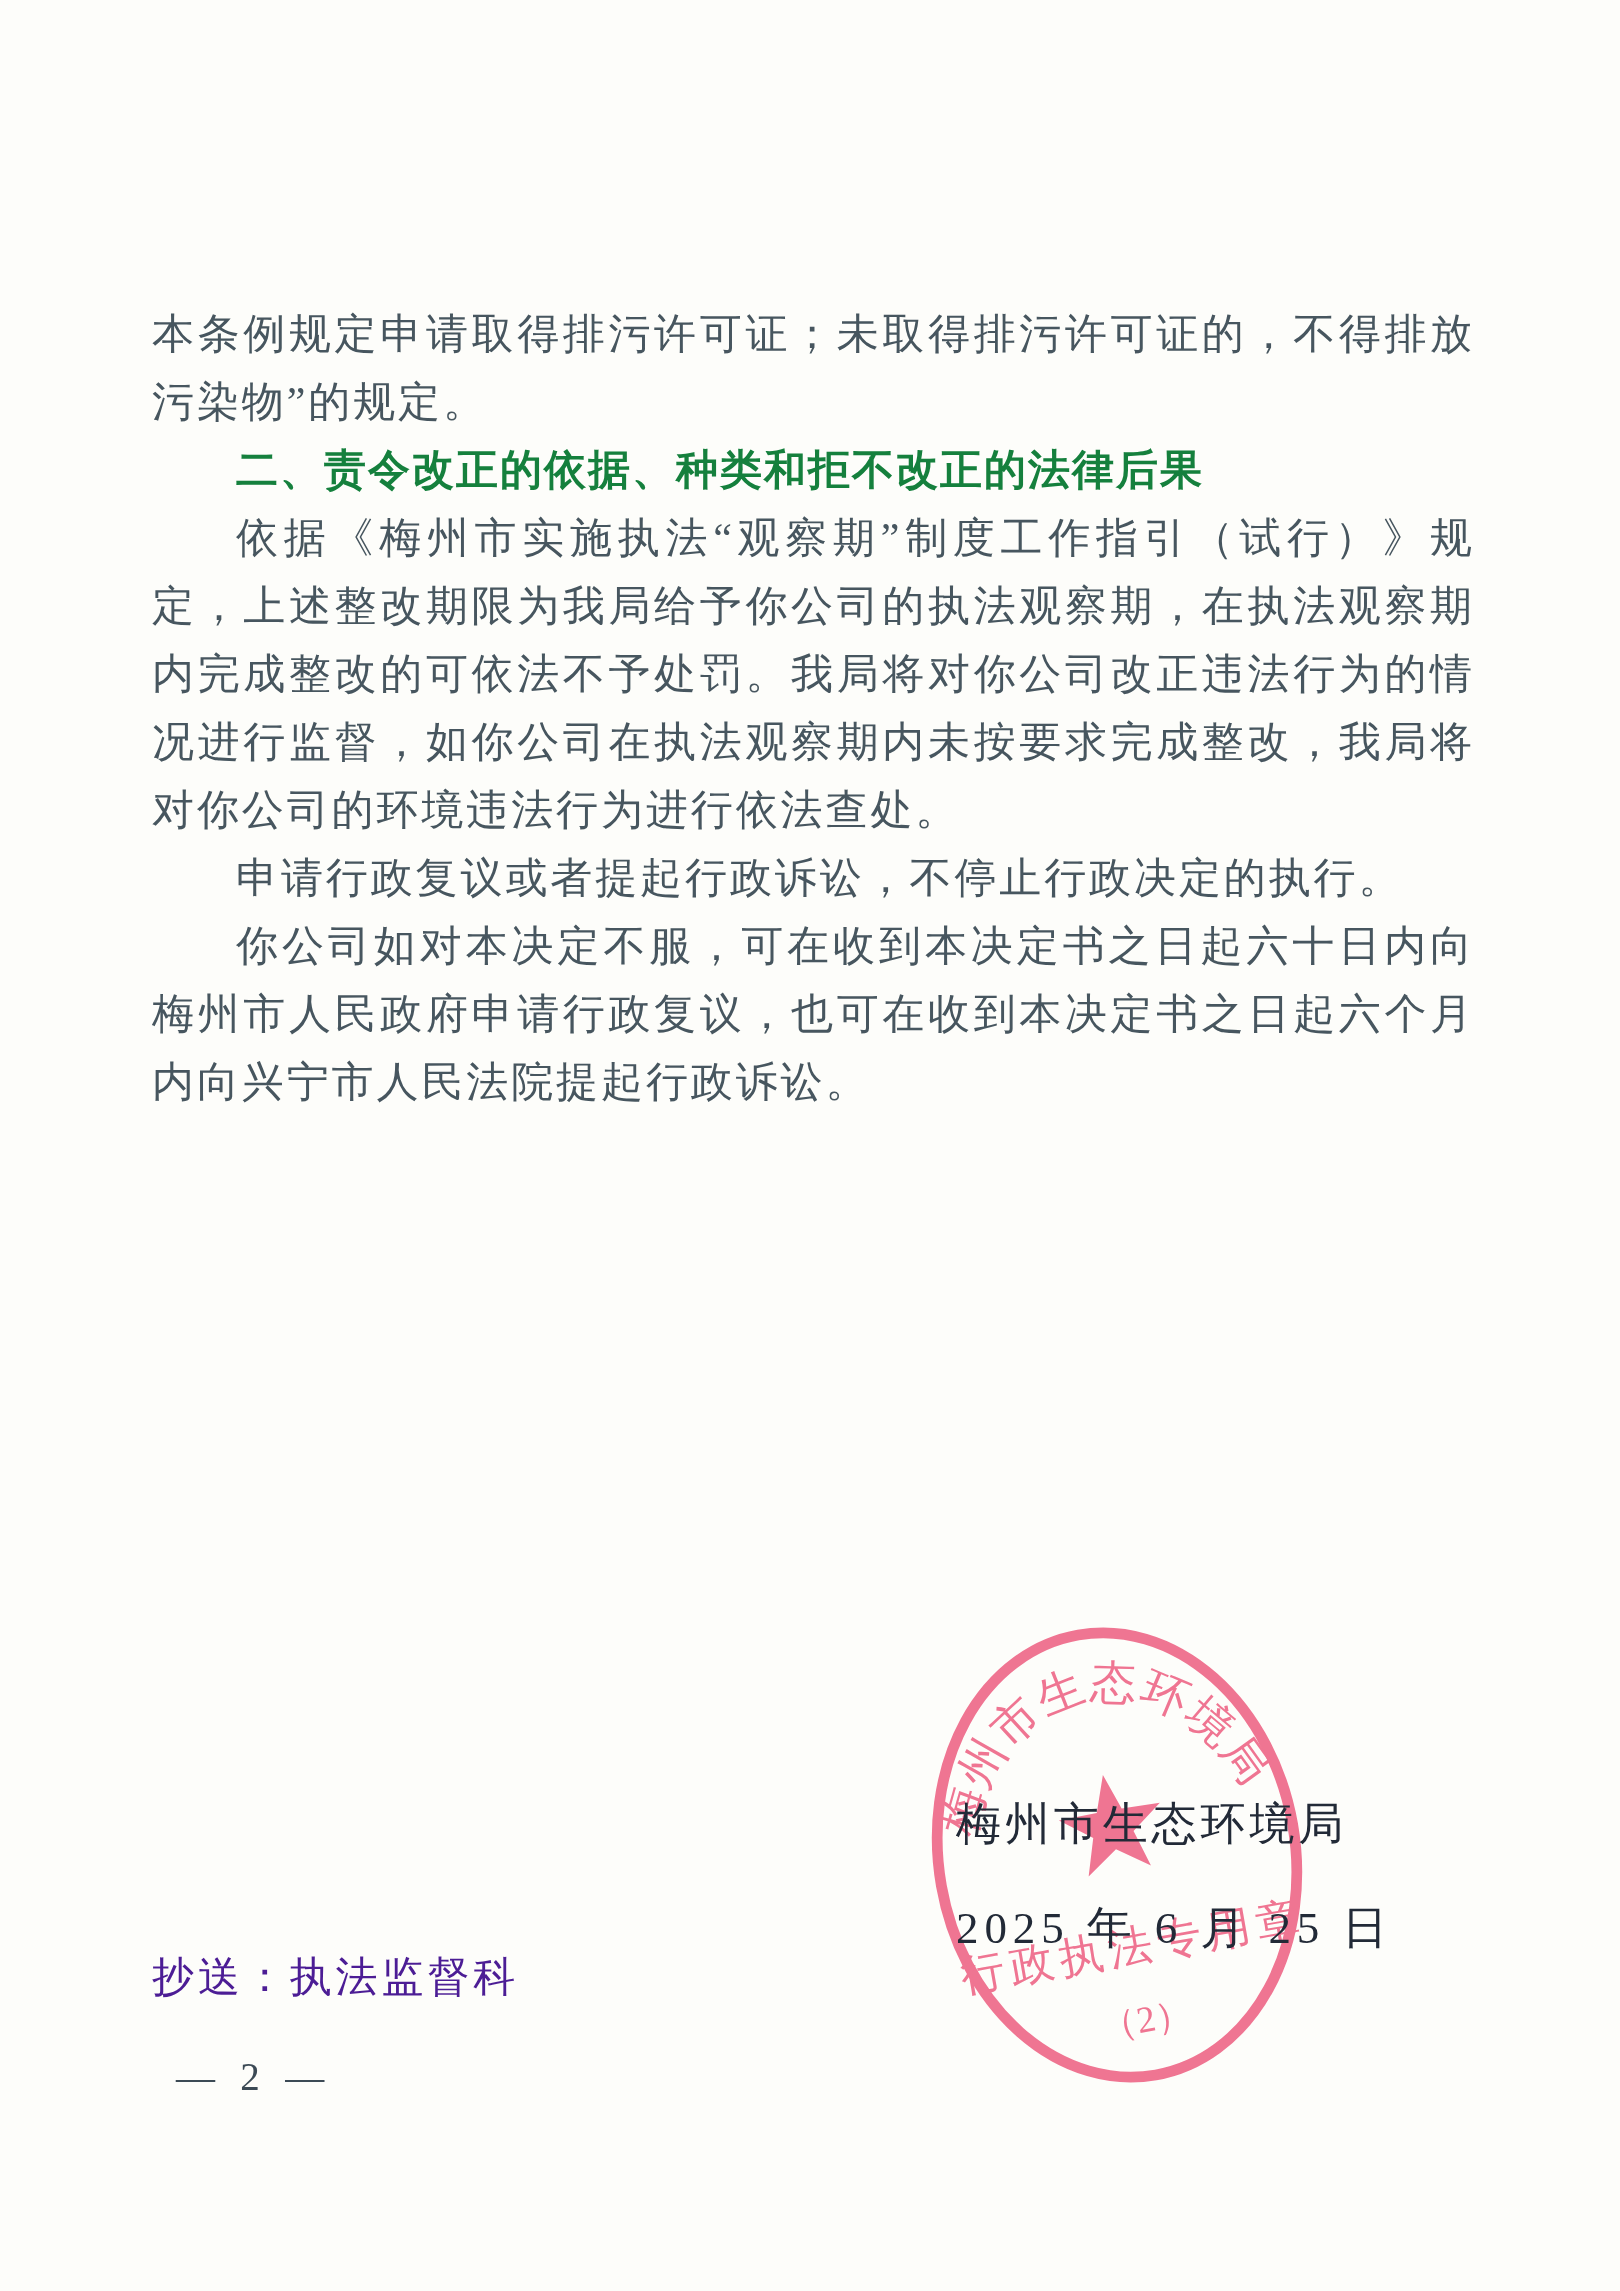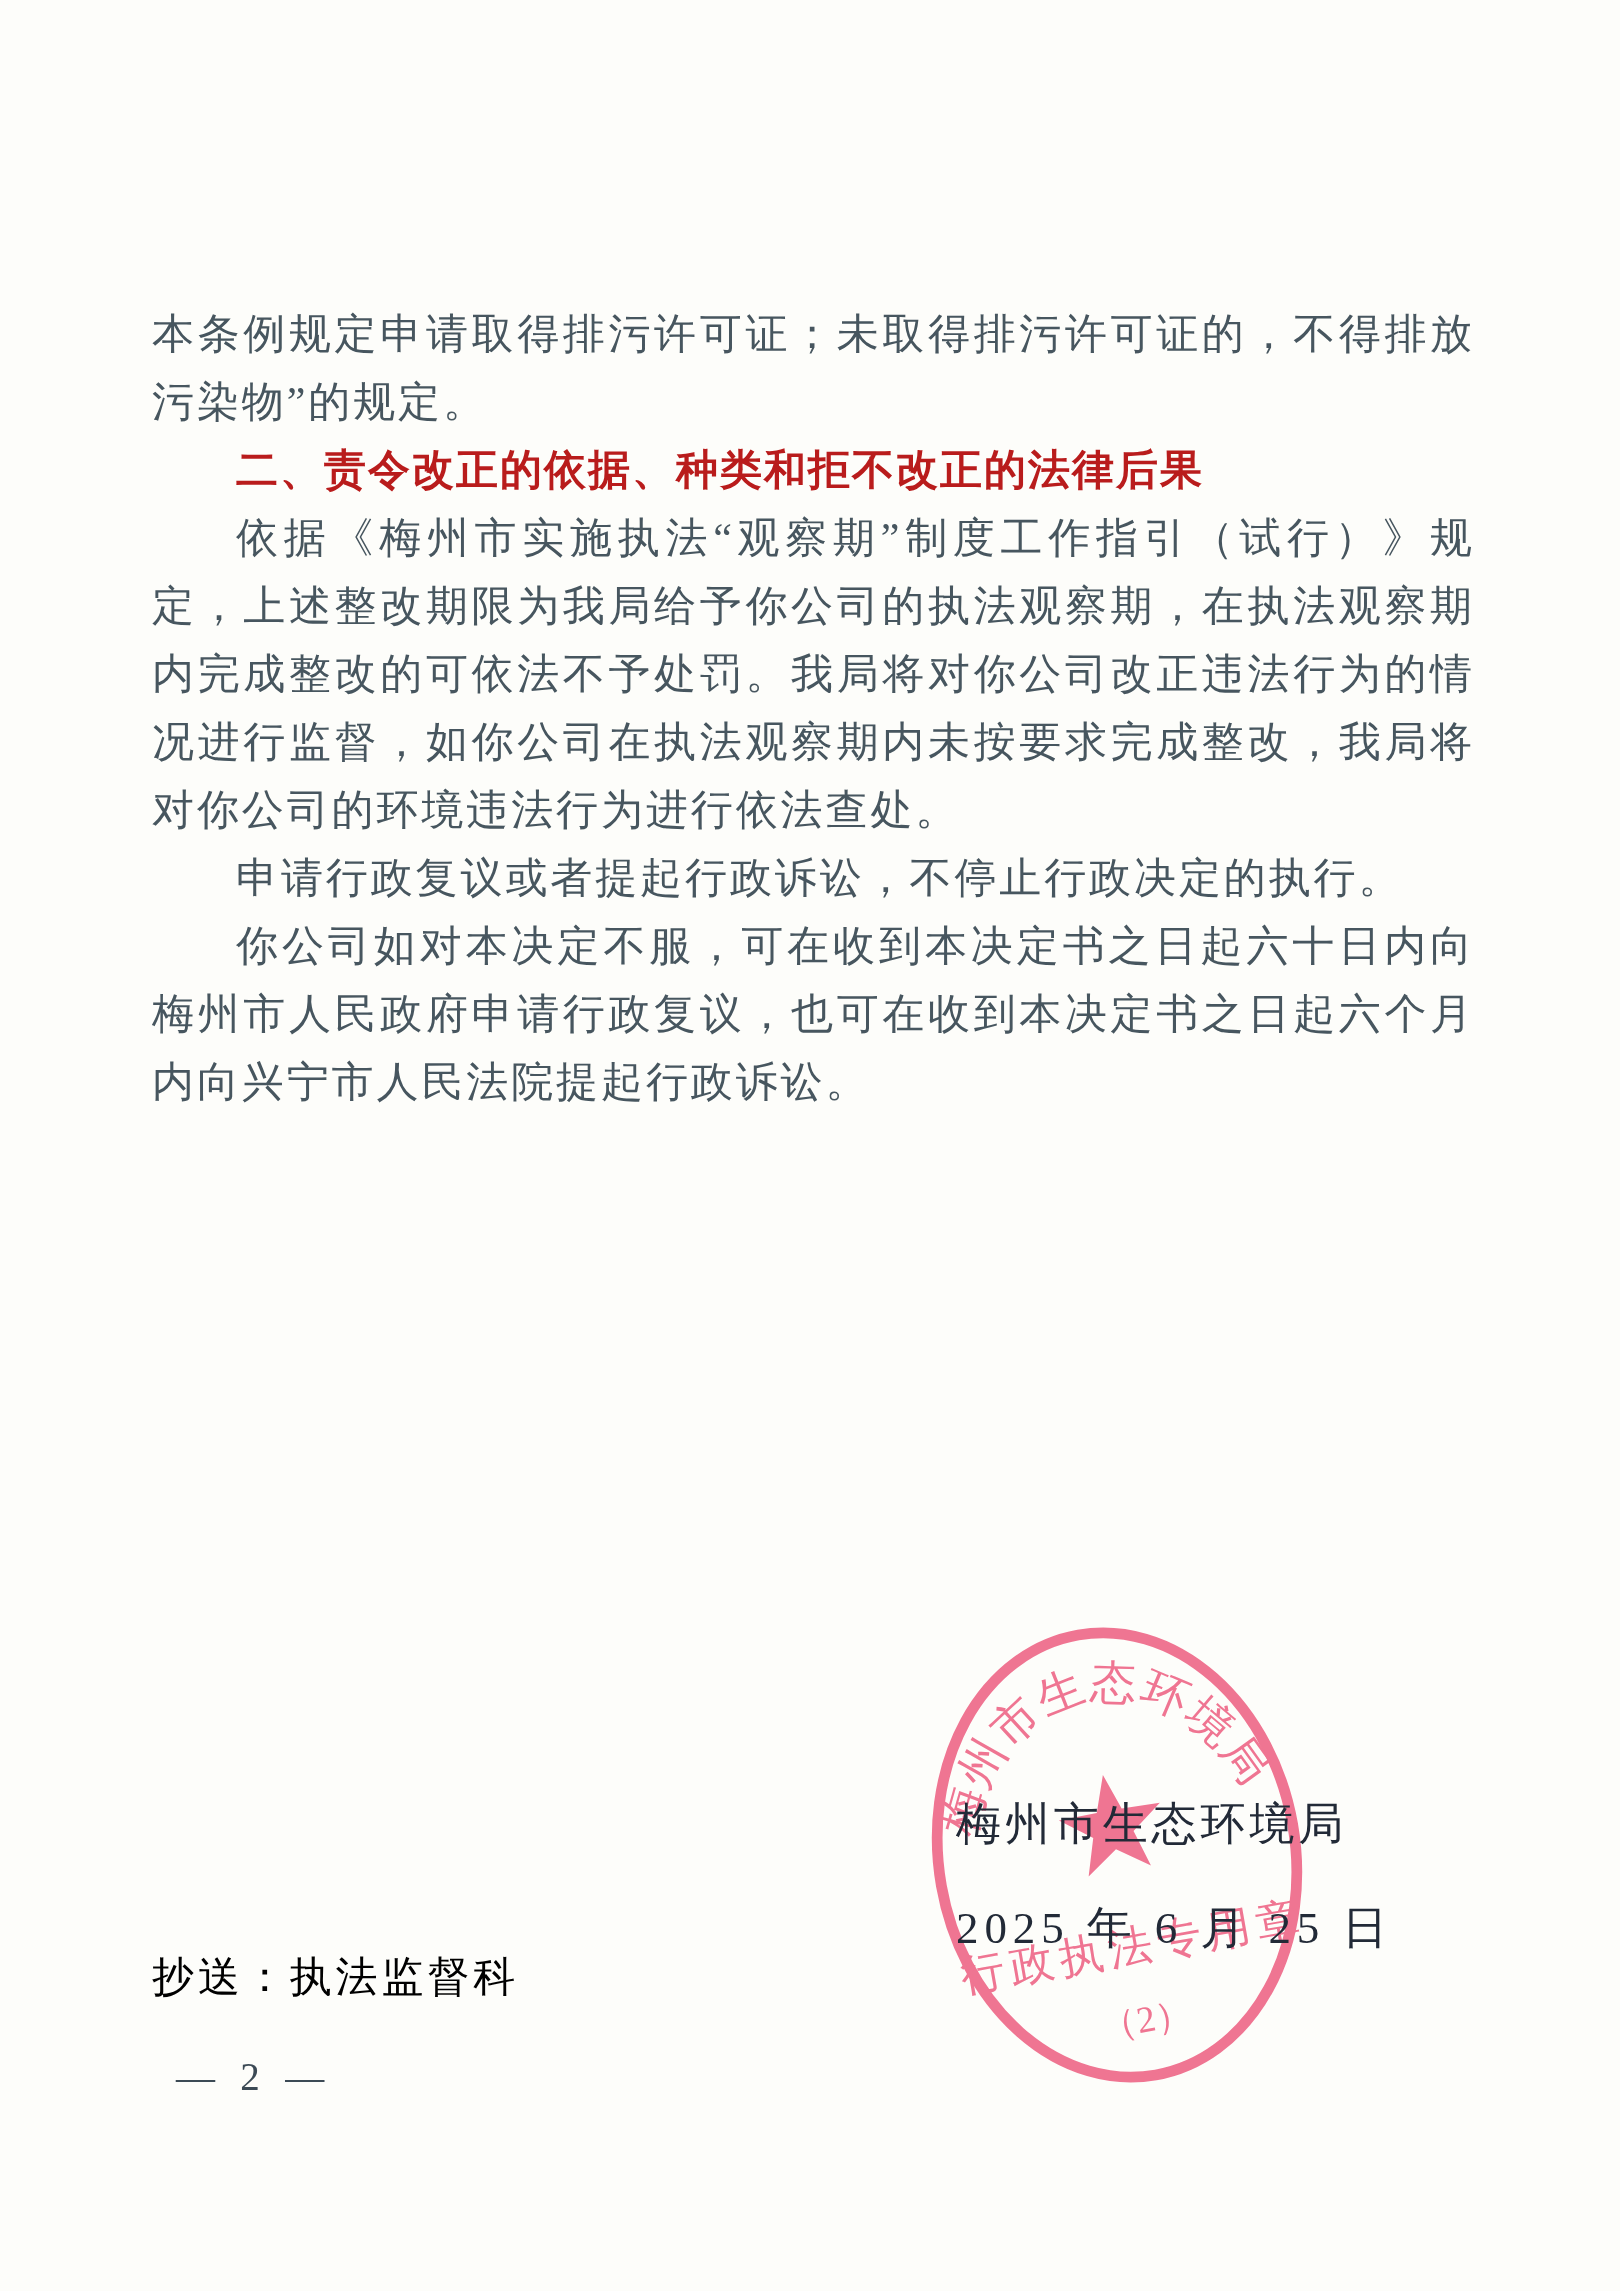--- a/index.html
+++ b/index.html
@@ -19,21 +19,21 @@
     line-height:68px;
     letter-spacing:2.9px;
     color:#47565f;
     text-align:justify;
     text-align-last:left;
   }
   .body-text p{margin:0;text-indent:2em;}
   .body-text p.paragraph-continuation{text-indent:0;}
   .body-text p.heading{
     font-weight:700;
-    color:#b91c1c;
+    color:#15803d;
     text-align:left;
     letter-spacing:2px;
   }
   .signature{
     position:absolute;
     left:956px;top:1802px;
     font-size:45px;
     letter-spacing:3.9px;
     color:#222a37;
     z-index:3;
@@ -47,21 +47,21 @@
     width:402px;height:480px;
     transform:rotate(-10deg);
     z-index:2;
     opacity:0.88;
   }
   .cc-line{
     position:absolute;
     left:152px;top:1949px;
     font-size:42px;
     letter-spacing:3.9px;
-    color:#000000;
+    color:#4c1d95;
     z-index:1;
   }
   .page-number{
     position:absolute;
     left:176px;top:2054px;
     font-size:39px;
     letter-spacing:7.8px;
     color:#3c4a55;
   }
 </style>

